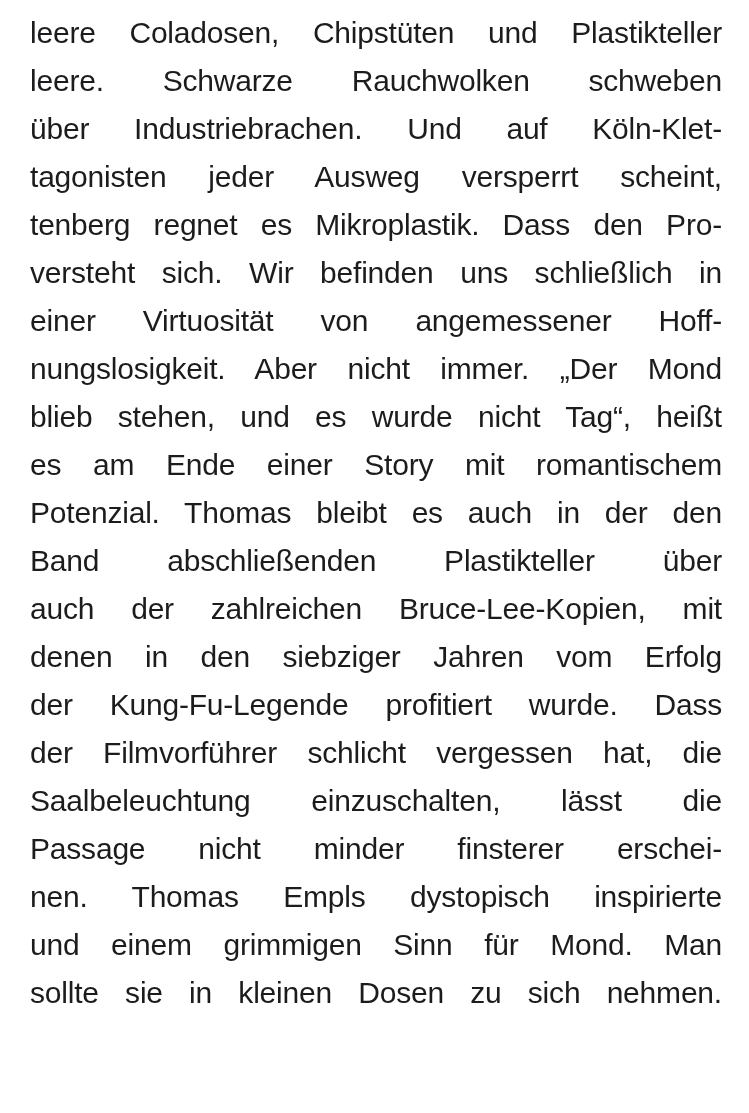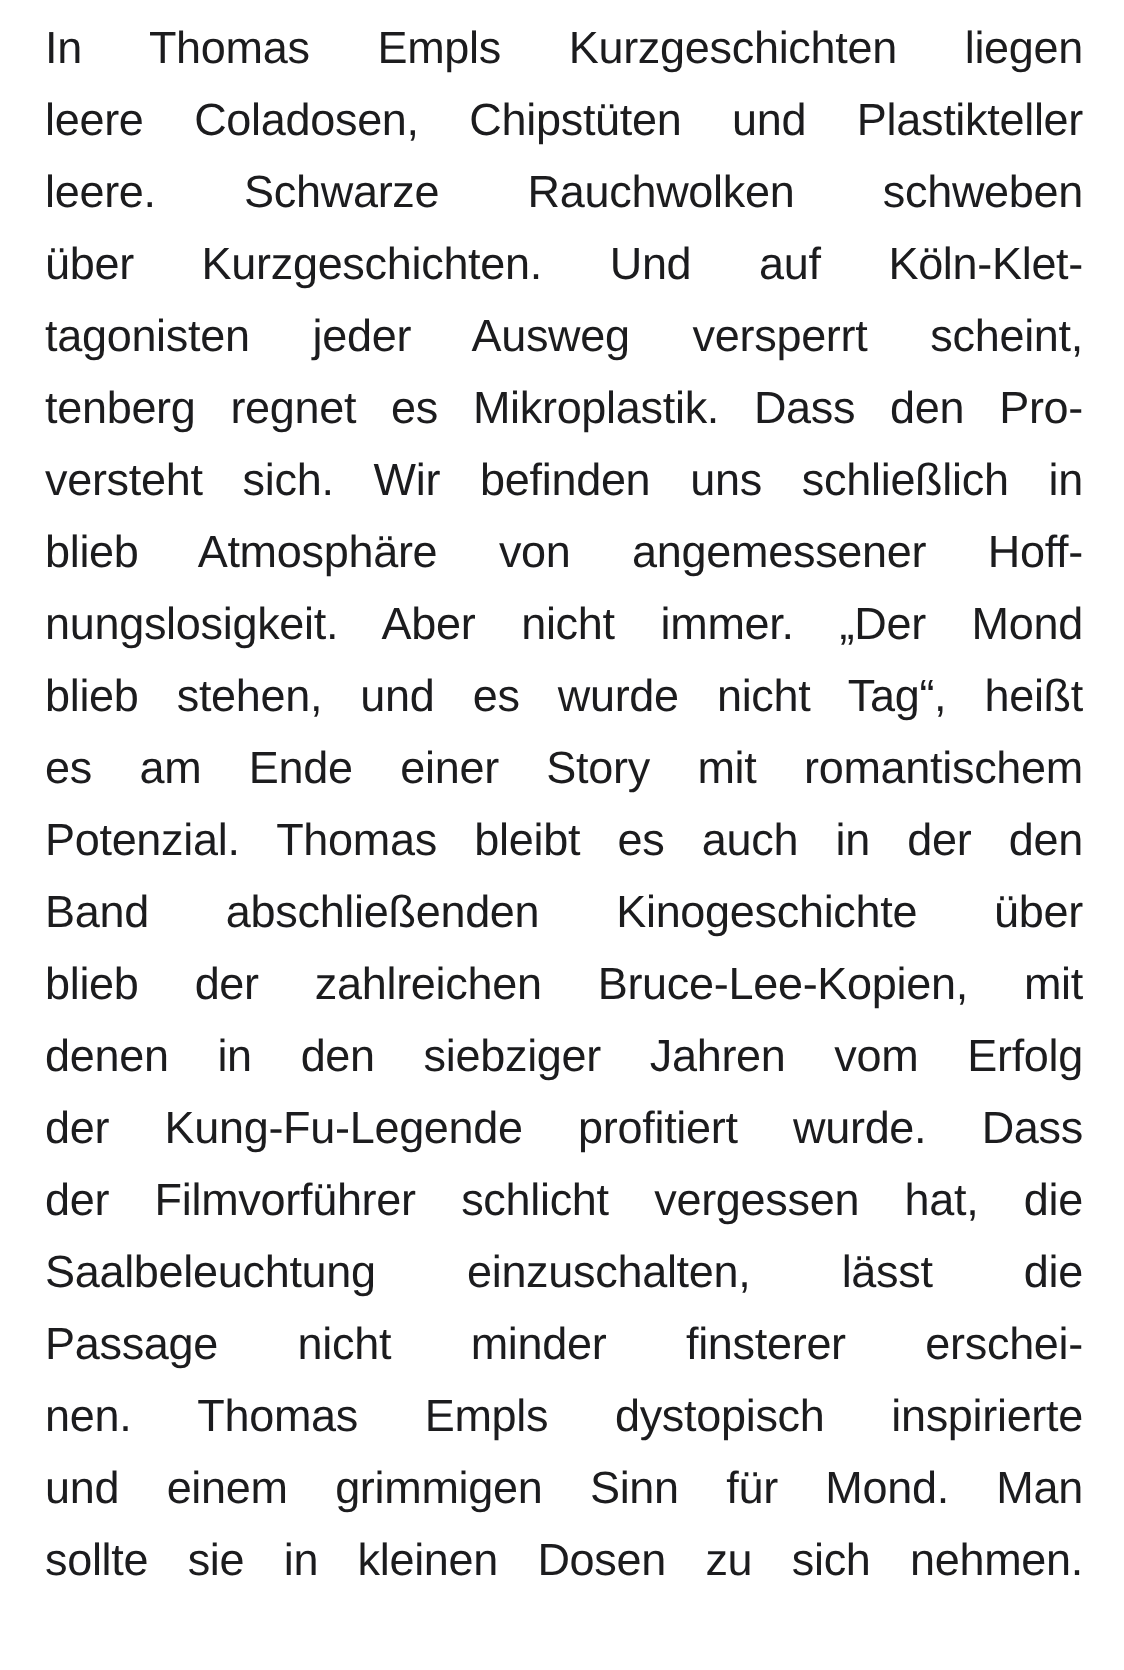--- a/index.html
+++ b/index.html
@@ -31,34 +31,33 @@
     text-align-last: justify;
     -moz-text-align-last: justify;
     white-space: normal;
     overflow: visible;
   }
 </style>
 </head>
 <body style="background: rgb(255, 255, 255);">
 
 <main class="text-block" style="color: rgb(28, 28, 30);">
-    <div class="line">In Thomas Empls Kurzgeschichten liegen</div>
     <div class="line">leere Coladosen, Chipstüten und Plastikteller</div>
     <div class="line">leere. Schwarze Rauchwolken schweben</div>
-    <div class="line">über Kurzgeschichten. Und auf Köln-Klet-</div>
+    <div class="line">über Industriebrachen. Und auf Köln-Klet-</div>
     <div class="line">tagonisten jeder Ausweg versperrt scheint,</div>
     <div class="line">tenberg regnet es Mikroplastik. Dass den Pro-</div>
     <div class="line">versteht sich. Wir befinden uns schließlich in</div>
-    <div class="line">blieb Atmosphäre von angemessener Hoff-</div>
+    <div class="line">einer Virtuosität von angemessener Hoff-</div>
     <div class="line">nungslosigkeit. Aber nicht immer. „Der Mond</div>
     <div class="line">blieb stehen, und es wurde nicht Tag“, heißt</div>
     <div class="line">es am Ende einer Story mit romantischem</div>
     <div class="line">Potenzial. Thomas bleibt es auch in der den</div>
-    <div class="line">Band abschließenden Kinogeschichte über</div>
-    <div class="line">blieb der zahlreichen Bruce-Lee-Kopien, mit</div>
+    <div class="line">Band abschließenden Plastikteller über</div>
+    <div class="line">auch der zahlreichen Bruce-Lee-Kopien, mit</div>
     <div class="line">denen in den siebziger Jahren vom Erfolg</div>
     <div class="line">der Kung-Fu-Legende profitiert wurde. Dass</div>
     <div class="line">der Filmvorführer schlicht vergessen hat, die</div>
     <div class="line">Saalbeleuchtung einzuschalten, lässt die</div>
     <div class="line">Passage nicht minder finsterer erschei-</div>
     <div class="line">nen. Thomas Empls dystopisch inspirierte</div>
     <div class="line">und einem grimmigen Sinn für Mond. Man</div>
     <div class="line">sollte sie in kleinen Dosen zu sich nehmen.</div>
   </main>
 

